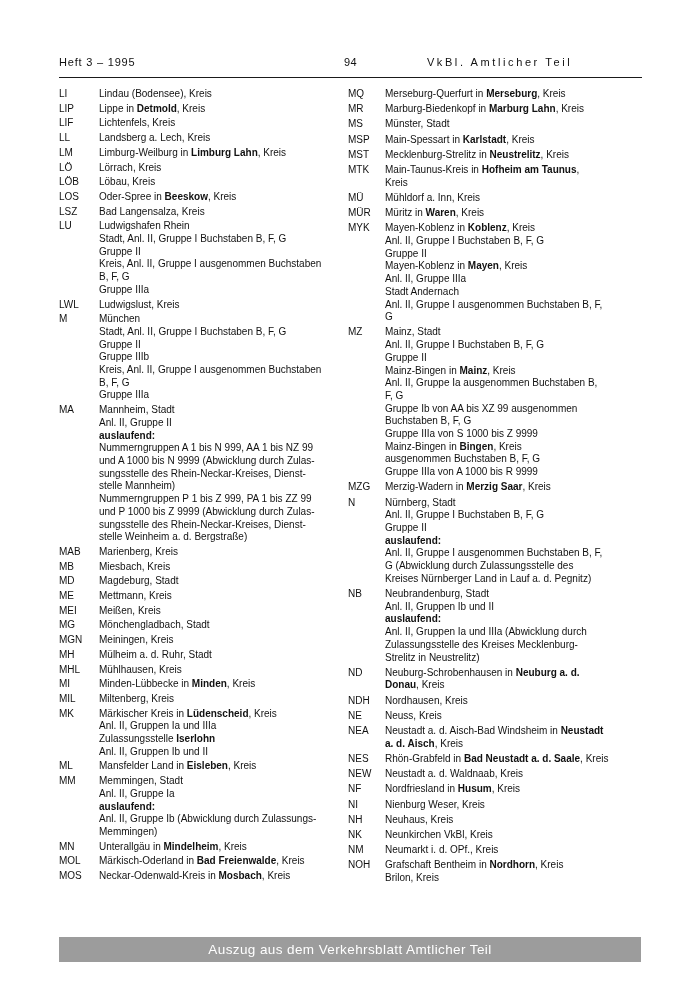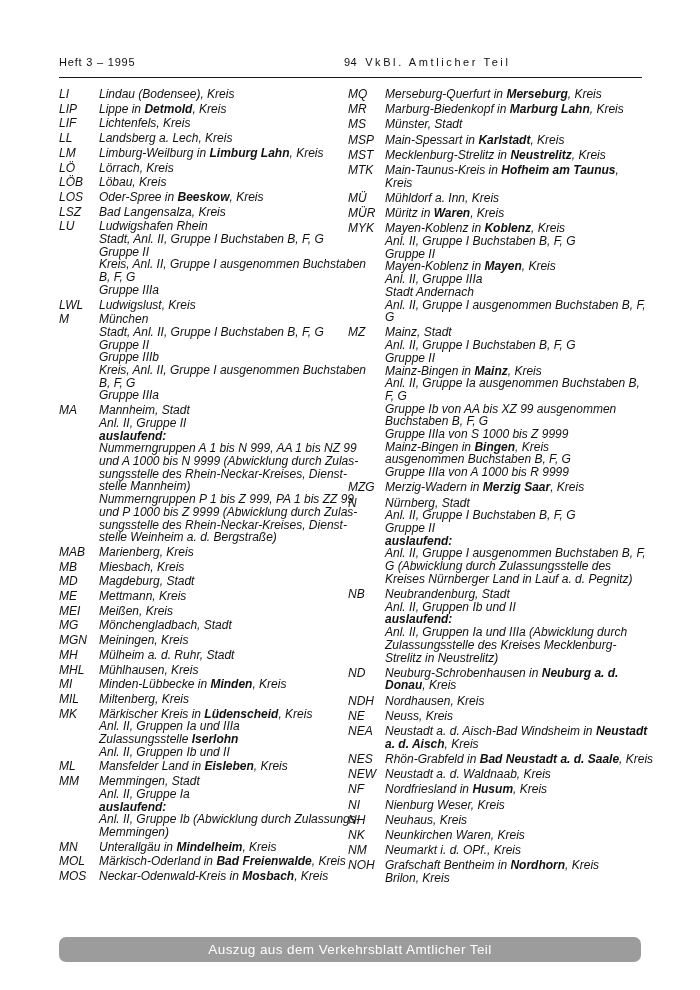--- a/index.html
+++ b/index.html
@@ -24,47 +24,45 @@
   .header {
     position: absolute;
     left: 59px;
     right: 58px;
     top: 56px;
     display: flex;
     align-items: baseline;
     padding-bottom: 9px;
     border-bottom: 1px solid #1a1a1a;
     font-size: 11px;
-    gap: 8px;
   }
   .header .h-left {
     flex: 1;
     text-align: left;
     letter-spacing: 0.8px;
   }
   .header .h-center {
     flex: 0 0 auto;
     font-weight: normal;
     letter-spacing: 0.5px;
   }
   .header .h-right {
     flex: 1;
-    text-align: left;
+    text-align: center;
     letter-spacing: 2.6px;
   }
   
   .content {
     position: absolute;
     left: 59px;
     right: 59px;
     top: 88px;
     display: flex;
-    font-size: 12px;
+    font-size: 10px;
     line-height: 12.7px;
-    font-style: italic;
   }
   .column { box-sizing: border-box; }
   .column.left  { width: 289px; }
   .column.right { flex: 1; }
   .entry { display: flex; }
   .column.left  .entry { margin-bottom: 2px; }
   .column.right .entry { margin-bottom: 2.5px; }
   .entry .code {
     flex: 0 0 auto;
     width: 40px;
@@ -79,21 +77,20 @@
     left: 59px;
     right: 59px;
     top: 937px;
     height: 25px;
     background: #9c9c9c;
     color: #ffffff;
     text-align: center;
     line-height: 25px;
     font-size: 13.5px;
     letter-spacing: 0.4px;
-    border-radius: 7px;
   }
 </style>
 </head>
 <body>
 
 <div class="page">
 
   <div class="header">
     <div class="h-left">Heft 3 – 1995</div>
     <div class="h-center">94</div>
@@ -472,21 +469,21 @@
         </div>
         <div class="entry">
           <div class="code">NH</div>
           <div class="desc">
             <div class="line"><span>Neuhaus, Kreis</span></div>
           </div>
         </div>
         <div class="entry">
           <div class="code">NK</div>
           <div class="desc">
-            <div class="line"><span>Neunkirchen Waren, Kreis</span></div>
+            <div class="line"><span>Neunkirchen VkBl, Kreis</span></div>
           </div>
         </div>
         <div class="entry">
           <div class="code">NM</div>
           <div class="desc">
             <div class="line"><span>Neumarkt i. d. OPf., Kreis</span></div>
           </div>
         </div>
         <div class="entry">
           <div class="code">NOH</div>

